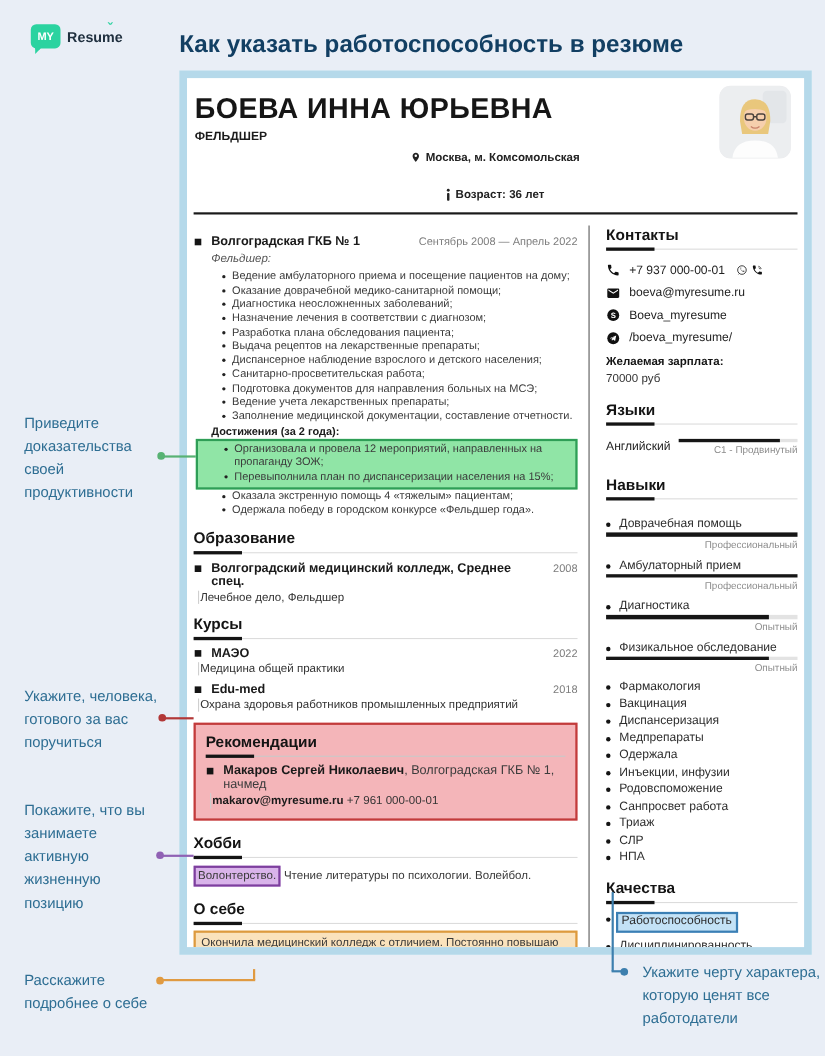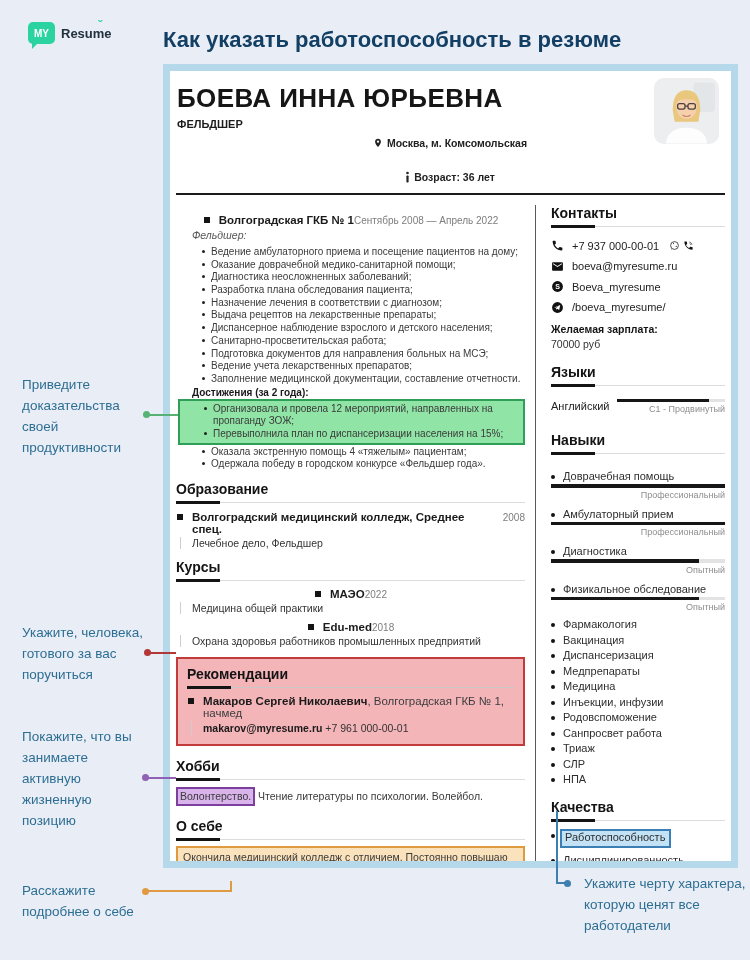--- a/index.html
+++ b/index.html
@@ -28,25 +28,25 @@
 
   .cols { display:flex; align-items:stretch; height:688px; padding-top:10px; }
   .col-left { flex:1; padding-right:10px; }
   .col-div { width:1px; background:#5a5a5a; }
   .col-right { width:189px; padding-left:15px; }
 
   .sec-title { font-size:14px; font-weight:700; color:#141414; padding-bottom:5px;
     border-bottom:1px solid #dcdcdc; position:relative; }
   .sec-title::after { content:''; position:absolute; left:0; bottom:-2px; width:44px; height:3px; background:#141414; }
 
-  .entry-head { display:flex; justify-content:center; align-items:baseline; }
+  .entry-head { display:flex; justify-content:space-between; align-items:baseline; }
   .entry-name { font-size:11.5px; font-weight:700; color:#1a1a1a; padding-left:16px; position:relative; }
   .entry-name::before { content:''; position:absolute; left:1px; top:3px; width:6px; height:6px; background:#141414; }
   .entry-date { font-size:10px; color:#7d7d7d; white-space:nowrap; }
-  .entry-body { margin-left:4px; border-left:1px solid #cfcfcf; padding-left:11px; font-size:10.5px; color:#333; margin-top:2px; }
+  .entry-body { margin-left:4px; border-left:1px solid #cfcfcf; padding-left:1px; font-size:10.5px; color:#333; margin-top:2px; }
 
   .role { font-size:10.5px; font-style:italic; color:#555; margin:3px 0 5px 16px; }
   ul.duties { list-style:none; margin-left:26px; }
   ul.duties li { font-size:10px; color:#3a3a3a; line-height:1.22; margin-bottom:.5px; position:relative; padding-left:9px; }
   ul.duties li::before { content:''; position:absolute; left:0; top:4px; width:3px; height:3px; border-radius:50%; background:#222; }
   .ach-label { font-size:10px; font-weight:700; color:#1a1a1a; margin:2px 0 1px 16px; }
   .green-box { border:2px solid #2f9e57; background:#90e5a6; margin:1px 0 1px 2px; padding:2px 4px 2px 0; }
   .green-box ul.duties { margin-left:24px; }
 
   .pink-box { border:2px solid #c23b3b; background:#f4b5b9; margin-top:10px; padding:7px 9px 9px 9px; }
@@ -157,27 +157,27 @@
         <div>
           <div class="entry-head" style="margin-top:9px;">
             <span class="entry-name">Волгоградская ГКБ № 1</span>
             <span class="entry-date">Сентябрь 2008 — Апрель 2022</span>
           </div>
           <div class="role">Фельдшер:</div>
           <ul class="duties">
               <li>Ведение амбулаторного приема и посещение пациентов на дому;</li>
               <li>Оказание доврачебной медико-санитарной помощи;</li>
               <li>Диагностика неосложненных заболеваний;</li>
+              <li>Назначение лечения в соответствии с диагнозом;</li>
               <li>Разработка плана обследования пациента;</li>
-              <li>Назначение лечения в соответствии с диагнозом;</li>
               <li>Выдача рецептов на лекарственные препараты;</li>
               <li>Диспансерное наблюдение взрослого и детского населения;</li>
               <li>Санитарно-просветительская работа;</li>
               <li>Подготовка документов для направления больных на МСЭ;</li>
-              <li>Ведение учета лекарственных препаратов;</li>
+              <li>Ведение учета лекарственных препараты;</li>
               <li>Заполнение медицинской документации, составление отчетности.</li>
             </ul>
           <div class="ach-label">Достижения (за 2 года):</div>
           <div class="green-box">
             <ul class="duties">
                 <li>Организовала и провела 12 мероприятий, направленных на пропаганду ЗОЖ;</li>
                 <li>Перевыполнила план по диспансеризации населения на 15%;</li>
               </ul>
           </div>
           <ul class="duties">
@@ -335,21 +335,21 @@
                   <div class="bar-fill" style="width: 85%;"></div>
                 </div>
               <div class="bar-label">Опытный</div>
             </div>
             </div>
           <ul class="plain-skills">
               <li class="dot-li">Фармакология</li>
               <li class="dot-li">Вакцинация</li>
               <li class="dot-li">Диспансеризация</li>
               <li class="dot-li">Медпрепараты</li>
-              <li class="dot-li">Медицина</li>
+              <li class="dot-li">Одержала</li>
               <li class="dot-li">Инъекции, инфузии</li>
               <li class="dot-li">Родовспоможение</li>
               <li class="dot-li">Санпросвет работа</li>
               <li class="dot-li">Триаж</li>
               <li class="dot-li">СЛР</li>
               <li class="dot-li">НПА</li>
             </ul>
         </div>
 
         <div class="mt-sec-r">

